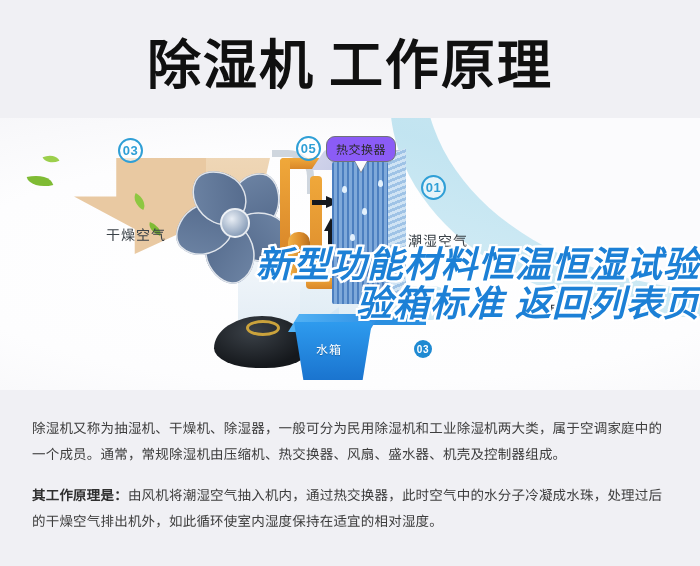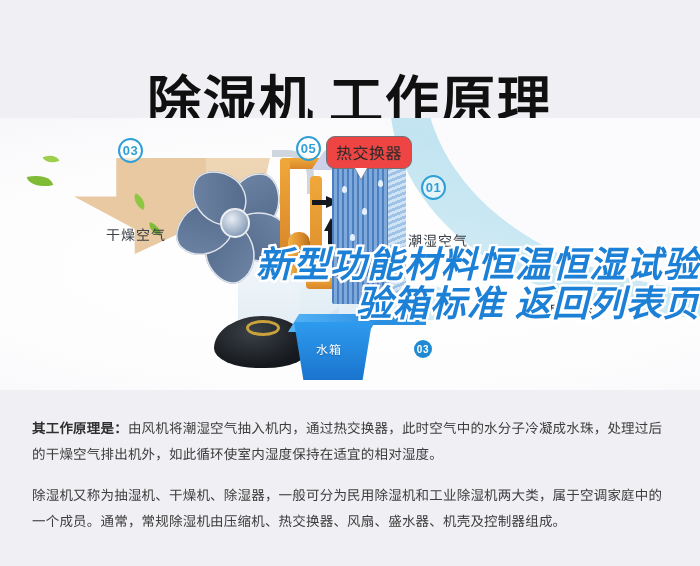--- a/index.html
+++ b/index.html
@@ -17,21 +17,20 @@
   }
 
   
   .title-band {
     position: absolute;
     left: 0; top: 0;
     width: 700px; height: 130px;
     display: flex;
     align-items: center;
     justify-content: center;
-    margin-top: 36px;
   }
   .title-text {
     font-size: 54px;
     font-weight: 700;
     letter-spacing: 2px;
     color: #101010;
     white-space: nowrap;
     line-height: 1;
     font-family: "Liberation Sans", "DejaVu Sans", sans-serif;
   }
@@ -306,22 +305,22 @@
   .badge.b-01 { left: 421px; top: 57px; }
   .badge.b-02 { left: 296px; top: 18px; }
   .badge.b-03 { left: 118px; top: 20px; }
 
   .callout-bubble {
     position: absolute;
     left: 326px; top: 18px;
     padding: 3px 9px 4px;
     border: 1.6px solid #6f7378;
     border-radius: 9px;
-    background: #ef4444;
-    font-size: 16px;
+    background: #8b5cf6;
+    font-size: 12px;
     color: #2b2b2b;
     white-space: nowrap;
     letter-spacing: .5px;
   }
   .callout-bubble::after {
     content: "";
     position: absolute;
     left: 28px; bottom: -11px;
     width: 0; height: 0;
     border-left: 6px solid transparent;
@@ -486,15 +485,15 @@
   </div>
   <div class="note n-out">
     <span class="badge-solid">03</span>
   </div>
 </div>
 
 <div class="watermark">新型功能材料恒温恒湿试验
 验箱标准 返回列表页</div>
 
 <div class="copy">
+  <p>除湿机又称为抽湿机、干燥机、除湿器，一般可分为民用除湿机和工业除湿机两大类，属于空调家庭中的一个成员。通常，常规除湿机由压缩机、热交换器、风扇、盛水器、机壳及控制器组成。</p>
   <p><span class="lead">其工作原理是：</span><span>由风机将潮湿空气抽入机内，通过热交换器，此时空气中的水分子冷凝成水珠，处理过后的干燥空气排出机外，如此循环使室内湿度保持在适宜的相对湿度。</span></p>
-  <p>除湿机又称为抽湿机、干燥机、除湿器，一般可分为民用除湿机和工业除湿机两大类，属于空调家庭中的一个成员。通常，常规除湿机由压缩机、热交换器、风扇、盛水器、机壳及控制器组成。</p>
 </div>
 
 </body></html>

